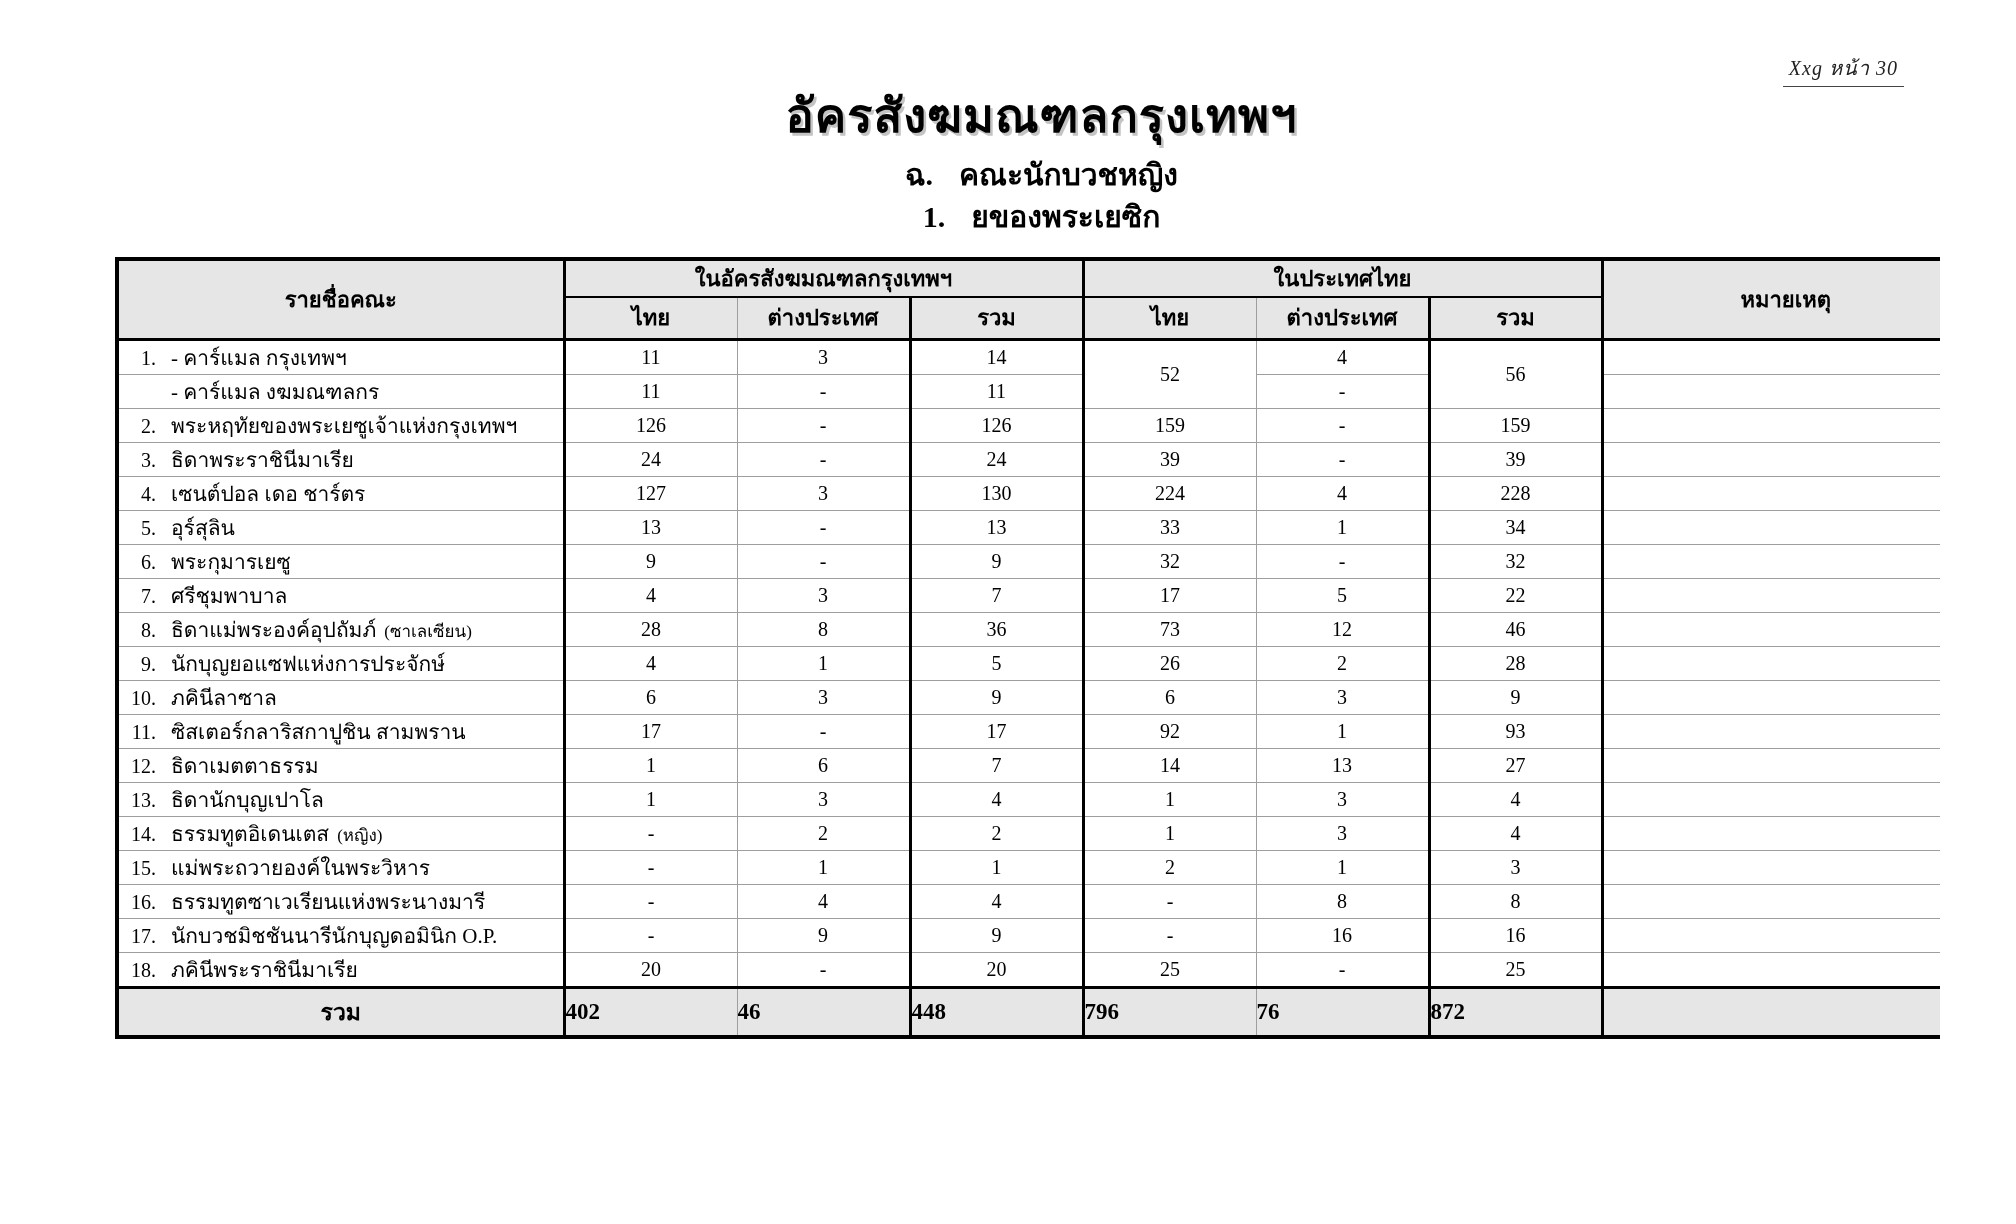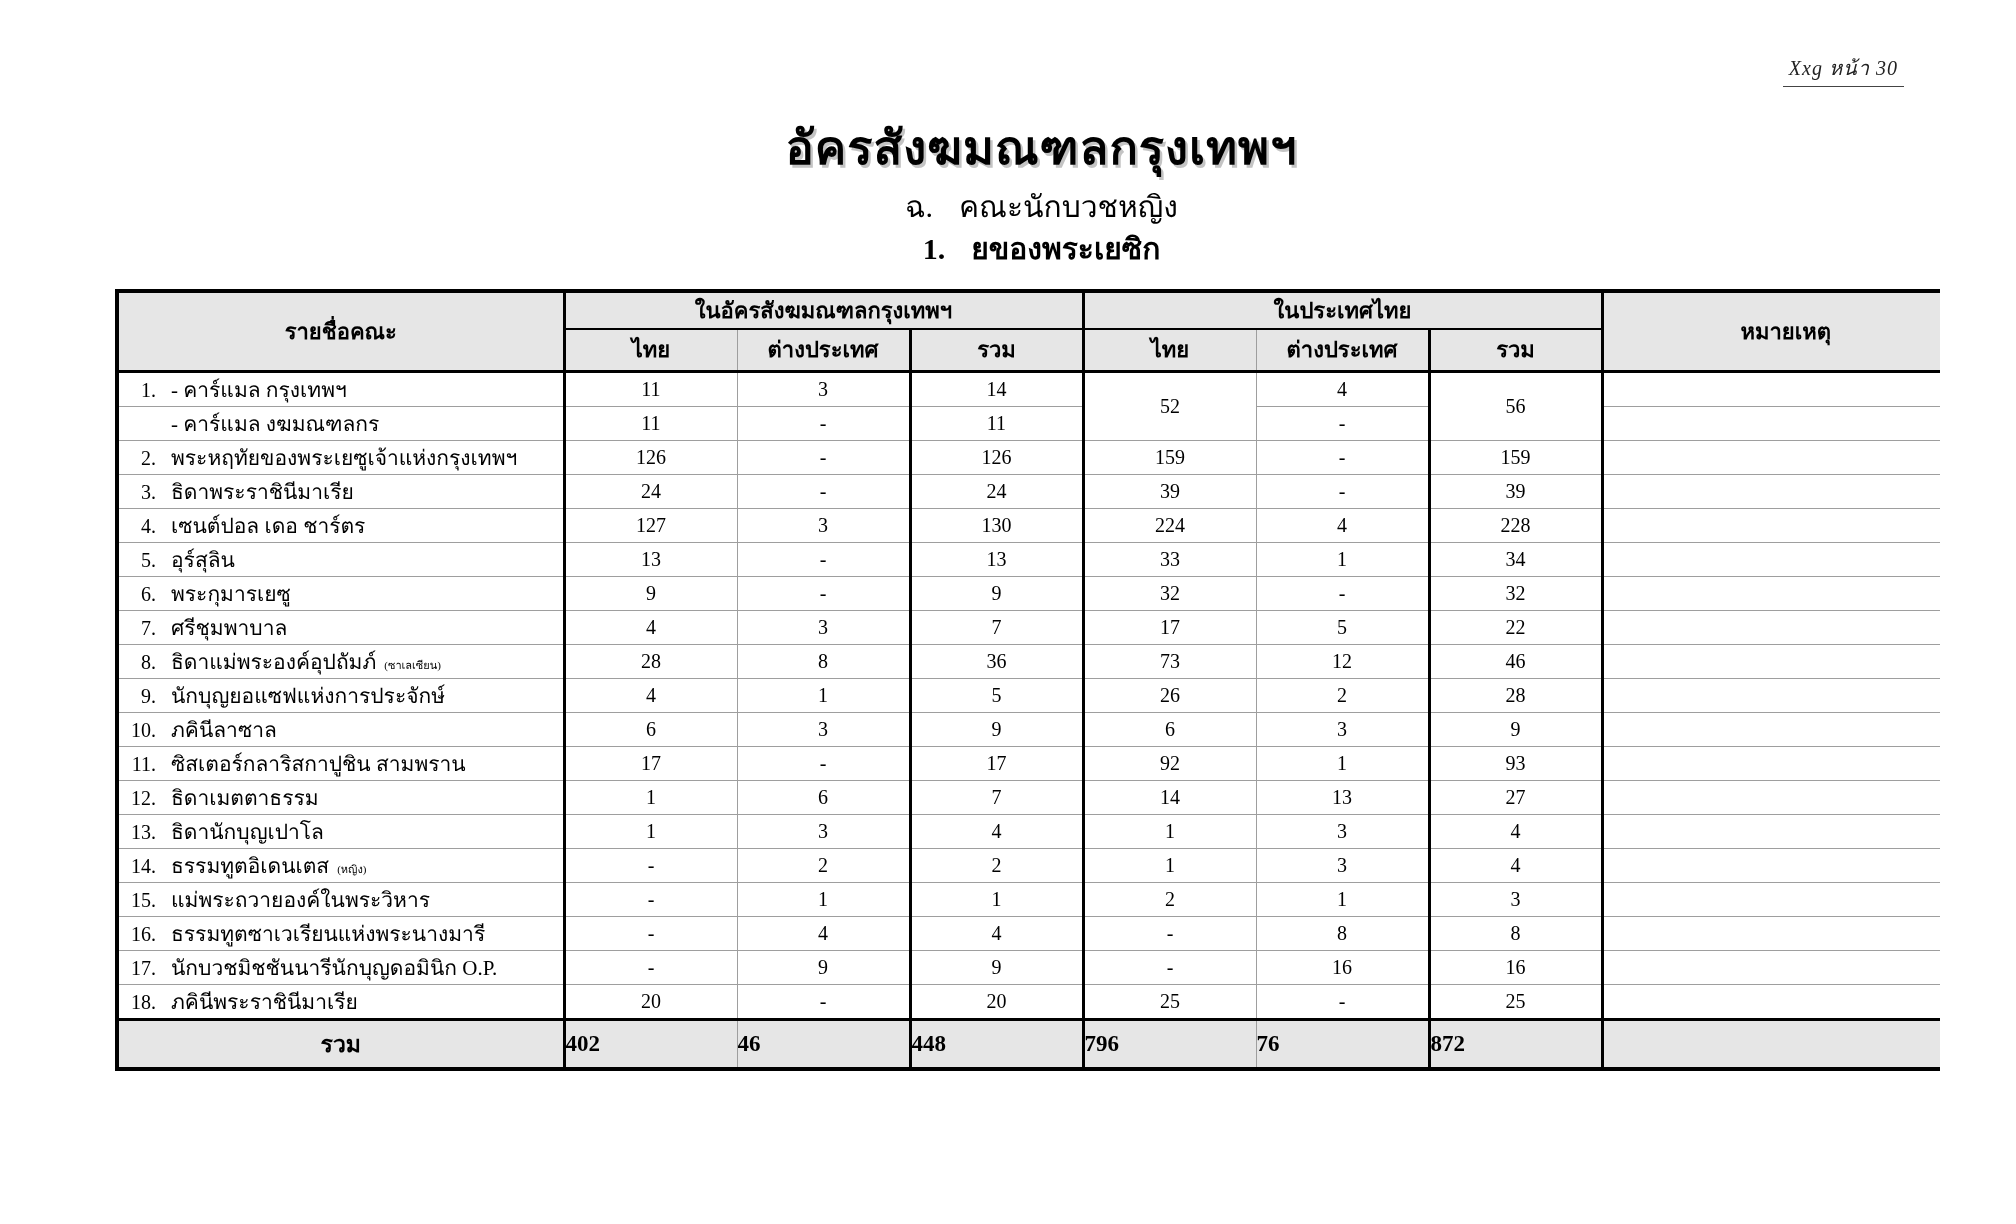--- a/index.html
+++ b/index.html
@@ -16,27 +16,27 @@
   }
   .page{position:relative;width:1940px;height:1224px;overflow:hidden;}
 
   .corner-note{
     position:absolute;top:52px;right:36px;
     font-style:italic;font-size:20px;color:#222;
     border-bottom:1.5px solid #444;padding:0 6px 2px 6px;
     letter-spacing:1px;
   }
 
-  .heading{margin-left:115px;width:1853px;text-align:center;padding-top:120px;}
+  .heading{margin-left:115px;width:1853px;text-align:center;padding-top:88px;}
   .doc-title{
     margin:0;font-size:47px;line-height:56px;font-weight:800;
     letter-spacing:1px;
     text-shadow:2.5px 2.5px 0 #c4c4c4;
   }
-  .doc-sub{font-size:30px;line-height:38px;font-weight:normal;margin-top:12px;}
+  .doc-sub{font-size:30px;line-height:38px;font-weight:bold;margin-top:12px;}
   .doc-sub2{font-size:30px;line-height:38px;font-weight:bold;margin-top:4px;}
   .sub-prefix{display:inline-block;margin-right:26px;}
 
   table.members{
     margin-left:115px;margin-top:21px;
     width:1853px;table-layout:fixed;
     border-collapse:collapse;
     border:4px solid var(--ink);
   }
   .members th,.members td{
@@ -52,21 +52,21 @@
   th.c-name-h,th.c-remark-h{border-bottom:3px solid var(--ink);}
   
   .thick-r{border-right:3px solid var(--ink) !important;}
   .c-name,.c-name-h,.t-label{border-right:3px solid var(--ink) !important;}
   
   .members tbody td{height:33.8px;font-size:20px;}
   td.c-num{text-align:center;}
   td.c-name{text-align:left;}
   .row-no{display:inline-block;width:37px;text-align:right;font-size:20px;}
   .row-name{margin-left:15px;font-size:21px;}
-  .row-name-small{margin-left:8px;font-size:11px;}
+  .row-name-small{margin-left:8px;font-size:17px;}
   td.c-remark{background:#fff;}
   
   .members tfoot td{
     background:var(--header-bg);height:50px;
     border-top:3px solid var(--ink);
     font-weight:bold;
   }
   td.t-label{text-align:center;font-size:23px;}
   td.t-num{text-align:left;font-size:23px;}
 </style>

